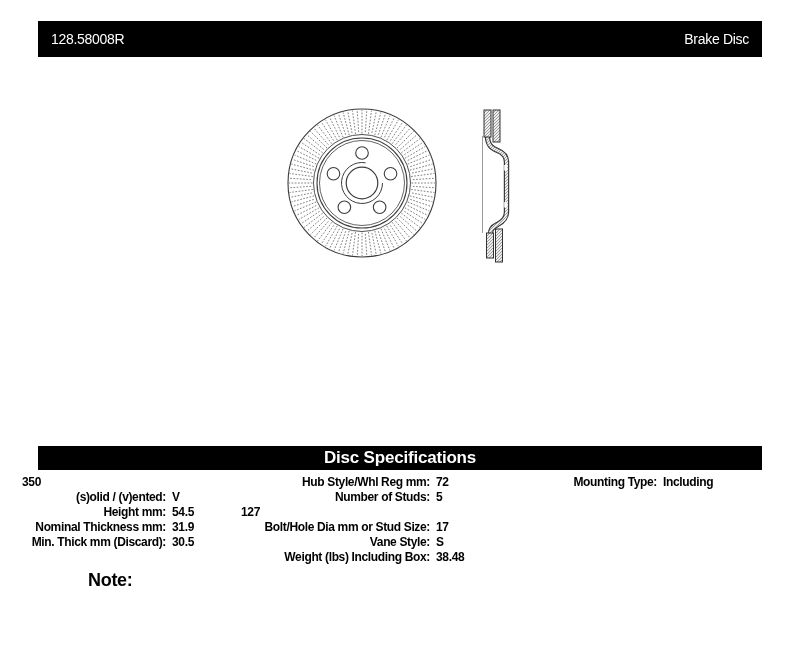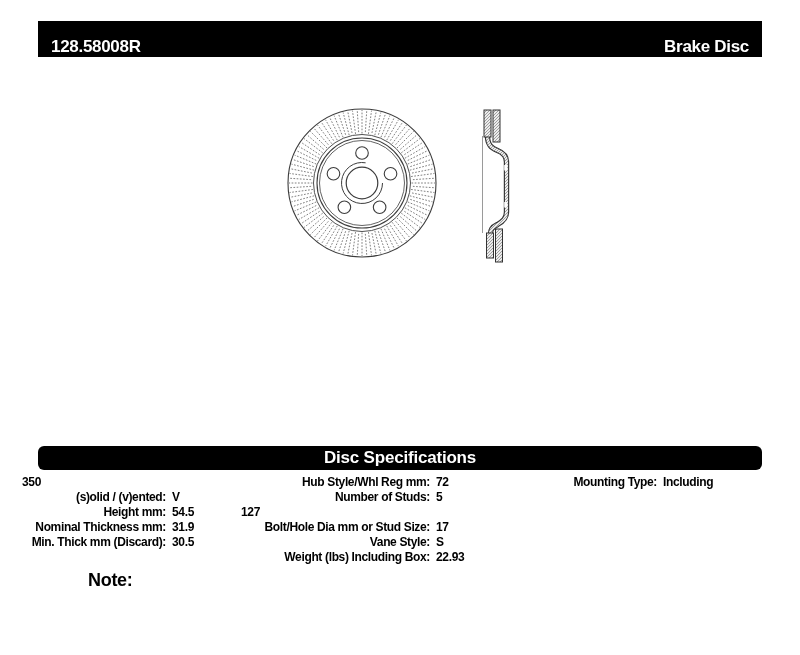--- a/index.html
+++ b/index.html
@@ -13,45 +13,44 @@
     overflow: hidden;
   }
   .header-bar {
     position: absolute;
     left: 38px; top: 21px;
     width: 724px; height: 36px;
     background: #000;
     color: #fff;
     display: flex;
     justify-content: space-between;
-    align-items: flex-end;
+    align-items: center;
     padding: 0 13px;
     box-sizing: border-box;
-    font-size: 17px;
-    font-weight: bold;
+    font-size: 14px;
+    font-weight: normal;
     letter-spacing: -0.3px;
   }
   .drawing-svg {
     position: absolute;
     left: 0; top: 0;
     width: 800px; height: 655px;
   }
   .spec-bar {
     position: absolute;
     left: 38px; top: 446px;
     width: 724px; height: 24px;
     background: #000;
     color: #fff;
     display: flex;
     justify-content: center;
     align-items: center;
     font-size: 17px;
     font-weight: bold;
     letter-spacing: -0.2px;
-    border-radius: 6px;
   }
   .spec-col {
     position: absolute;
     top: 475px;
   }
   .spec-col.left   { left: 16px;  }
   .spec-col.middle { left: 235px; }
   .spec-col.right  { left: 507px; }
   .spec-row {
     display: flex;
@@ -265,21 +264,21 @@
     <div class="spec-row">
       <span class="spec-label">Bolt/Hole Dia mm or Stud Size:</span>
       <span class="spec-value">17</span>
     </div>
     <div class="spec-row">
       <span class="spec-label">Vane Style:</span>
       <span class="spec-value">S</span>
     </div>
     <div class="spec-row">
       <span class="spec-label">Weight (lbs) Including Box:</span>
-      <span class="spec-value">22.93</span>
+      <span class="spec-value">38.48</span>
     </div>
   </div>
 
   <div class="spec-col right">
     <div class="spec-row">
       <span class="spec-label">Mounting Type:</span>
       <span class="spec-value">Including</span>
     </div>
   </div>
 

